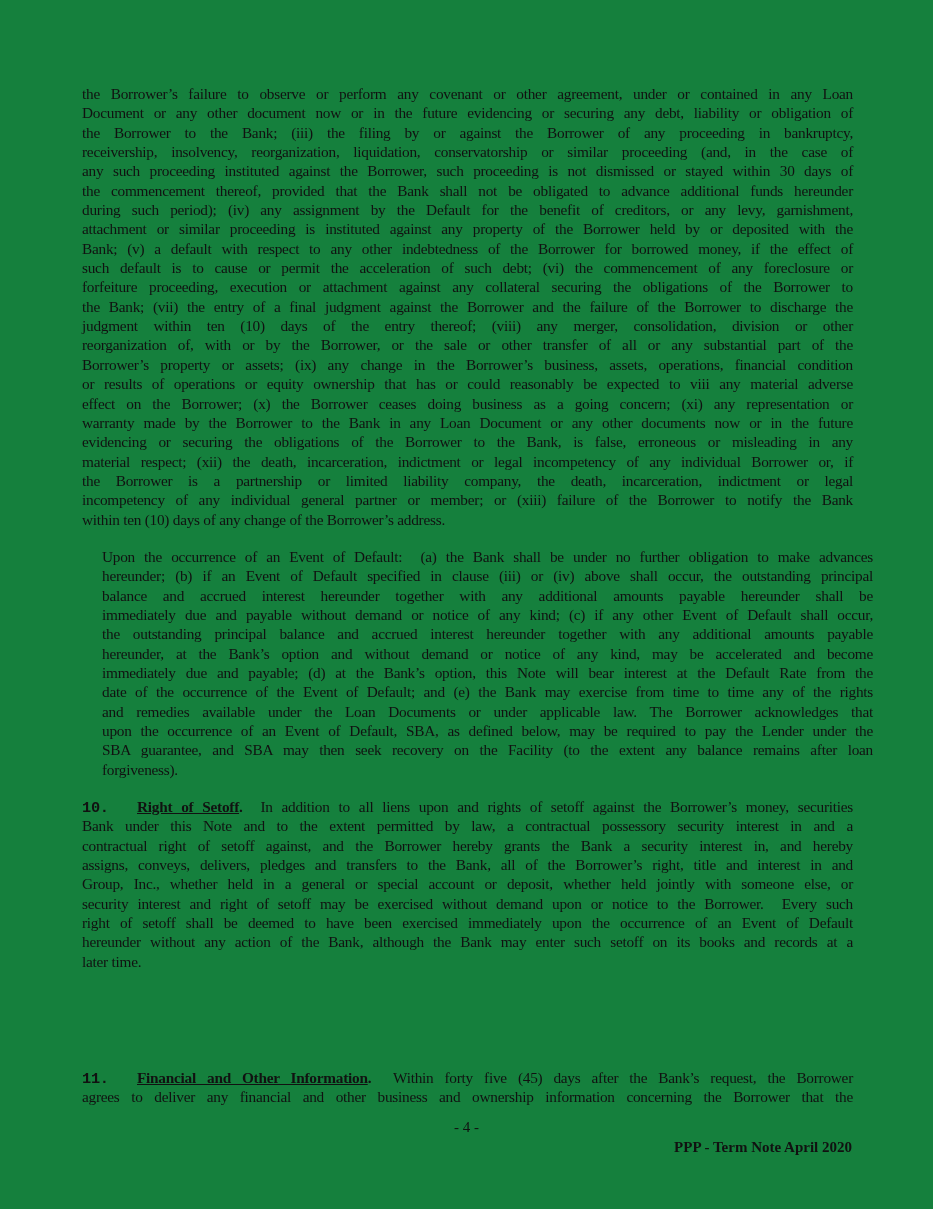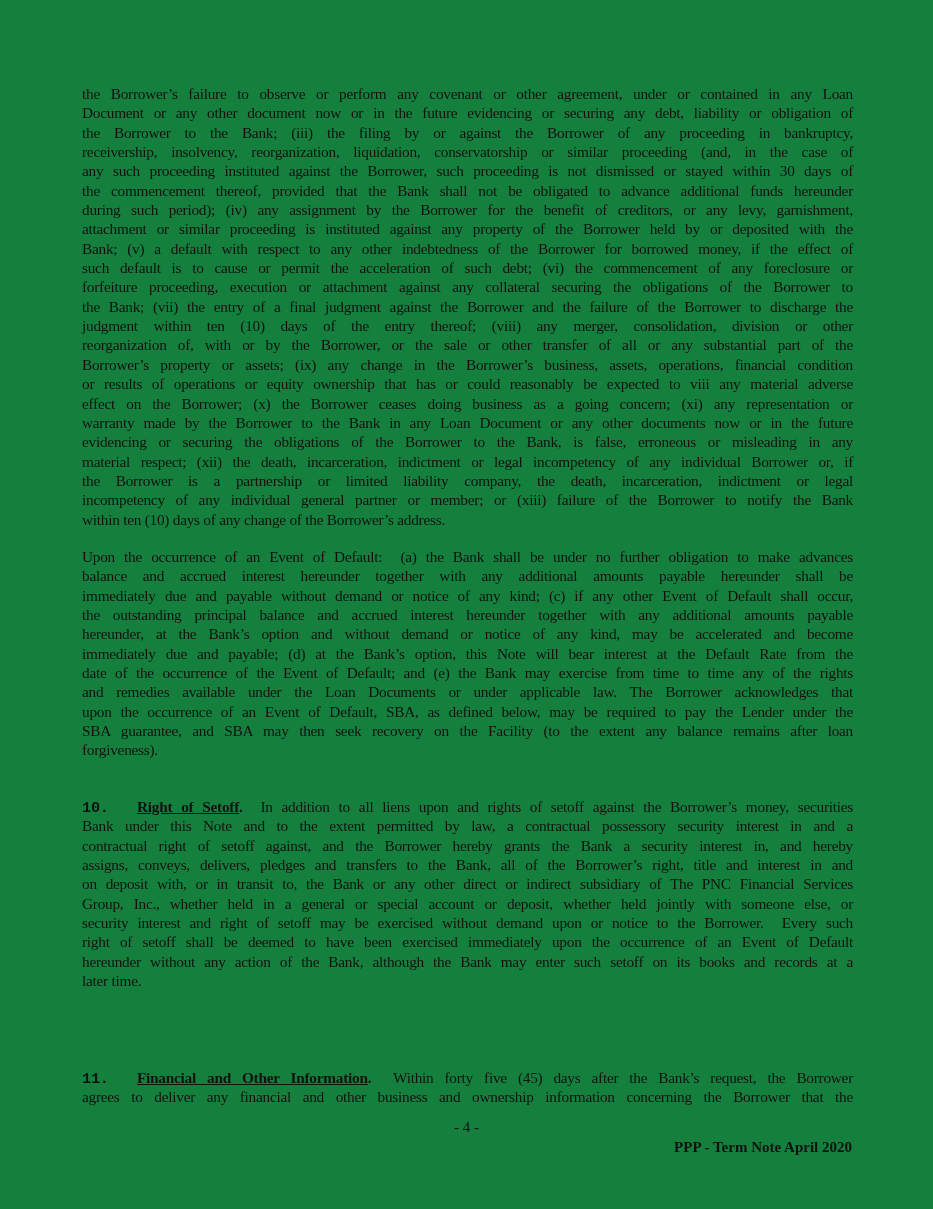--- a/index.html
+++ b/index.html
@@ -19,61 +19,61 @@
 
 <div class="page">
 
   <div class="col" style="top:84px;">
     <div class="ln">the Borrower’s failure to observe or perform any covenant or other agreement, under or contained in any Loan</div>
     <div class="ln">Document or any other document now or in the future evidencing or securing any debt, liability or obligation of</div>
     <div class="ln">the Borrower to the Bank; (iii) the filing by or against the Borrower of any proceeding in bankruptcy,</div>
     <div class="ln">receivership, insolvency, reorganization, liquidation, conservatorship or similar proceeding (and, in the case of</div>
     <div class="ln">any such proceeding instituted against the Borrower, such proceeding is not dismissed or stayed within 30 days of</div>
     <div class="ln">the commencement thereof, provided that the Bank shall not be obligated to advance additional funds hereunder</div>
-    <div class="ln">during such period); (iv) any assignment by the Borrower for the benefit of creditors, or any levy, garnishment,</div>
+    <div class="ln">during such period); (iv) any assignment by the Default for the benefit of creditors, or any levy, garnishment,</div>
     <div class="ln">attachment or similar proceeding is instituted against any property of the Borrower held by or deposited with the</div>
     <div class="ln">Bank; (v) a default with respect to any other indebtedness of the Borrower for borrowed money, if the effect of</div>
     <div class="ln">such default is to cause or permit the acceleration of such debt; (vi) the commencement of any foreclosure or</div>
     <div class="ln">forfeiture proceeding, execution or attachment against any collateral securing the obligations of the Borrower to</div>
     <div class="ln">the Bank; (vii) the entry of a final judgment against the Borrower and the failure of the Borrower to discharge the</div>
     <div class="ln">judgment within ten (10) days of the entry thereof; (viii) any merger, consolidation, division or other</div>
     <div class="ln">reorganization of, with or by the Borrower, or the sale or other transfer of all or any substantial part of the</div>
     <div class="ln">Borrower’s property or assets; (ix) any change in the Borrower’s business, assets, operations, financial condition</div>
     <div class="ln">or results of operations or equity ownership that has or could reasonably be expected to viii any material adverse</div>
     <div class="ln">effect on the Borrower; (x) the Borrower ceases doing business as a going concern; (xi) any representation or</div>
     <div class="ln">warranty made by the Borrower to the Bank in any Loan Document or any other documents now or in the future</div>
     <div class="ln">evidencing or securing the obligations of the Borrower to the Bank, is false, erroneous or misleading in any</div>
     <div class="ln">material respect; (xii) the death, incarceration, indictment or legal incompetency of any individual Borrower or, if</div>
     <div class="ln">the Borrower is a partnership or limited liability company, the death, incarceration, indictment or legal</div>
     <div class="ln">incompetency of any individual general partner or member; or (xiii) failure of the Borrower to notify the Bank</div>
     <div class="ln last">within ten (10) days of any change of the Borrower’s address.</div>
   </div>
 
-  <div class="col" style="top:547px;">
+  <div class="col" style="top:547px;margin-left:20px;">
     <div class="ln" style="white-space:pre;">Upon the occurrence of an Event of Default:  (a) the Bank shall be under no further obligation to make advances</div>
+    <div class="ln">hereunder; (b) if an Event of Default specified in clause (iii) or (iv) above shall occur, the outstanding principal</div>
     <div class="ln">balance and accrued interest hereunder together with any additional amounts payable hereunder shall be</div>
     <div class="ln">immediately due and payable without demand or notice of any kind; (c) if any other Event of Default shall occur,</div>
     <div class="ln">the outstanding principal balance and accrued interest hereunder together with any additional amounts payable</div>
     <div class="ln">hereunder, at the Bank’s option and without demand or notice of any kind, may be accelerated and become</div>
     <div class="ln">immediately due and payable; (d) at the Bank’s option, this Note will bear interest at the Default Rate from the</div>
     <div class="ln">date of the occurrence of the Event of Default; and (e) the Bank may exercise from time to time any of the rights</div>
     <div class="ln">and remedies available under the Loan Documents or under applicable law.   The Borrower acknowledges that</div>
     <div class="ln">upon the occurrence of an Event of Default, SBA, as defined below,  may be required to pay the Lender under the</div>
     <div class="ln">SBA guarantee, and SBA may then seek recovery on the Facility (to the extent any balance remains after loan</div>
     <div class="ln last">forgiveness).</div>
   </div>
 
   <div class="col" style="top:797px;">
     <div class="ln">
       <span class="num">10.</span><span class="heading">Right of Setoff</span><span class="headdot">.</span><span style="white-space:pre;">  In addition to all liens upon and rights of setoff against the Borrower’s money, securities</span>
     </div>
     <div class="ln">Bank under this Note and to the extent permitted by law, a contractual possessory security interest in and a</div>
     <div class="ln">contractual right of setoff against, and the Borrower hereby grants the Bank a security interest in, and hereby</div>
     <div class="ln">assigns, conveys, delivers, pledges and transfers to the Bank, all of the Borrower’s right, title and interest in and</div>
-    <div class="ln">on deposit with, or in transit to, the Bank or any other direct or indirect subsidiary of The PNC Financial Services</div>
     <div class="ln">Group, Inc., whether held in a general or special account or deposit, whether held jointly with someone else, or</div>
     <div class="ln" style="white-space:pre;">security interest and right of setoff may be exercised without demand upon or notice to the Borrower.  Every such</div>
     <div class="ln">right of setoff shall be deemed to have been exercised immediately upon the occurrence of an Event of Default</div>
     <div class="ln">hereunder without any action of the Bank, although the Bank may enter such setoff on its books and records at a</div>
     <div class="ln last">later time.</div>
   </div>
 
   <div class="col" style="top:1068px;">
     <div class="ln">
       <span class="num">11.</span><span class="heading">Financial and Other Information</span><span class="headdot">.</span><span style="white-space:pre;">  Within forty five (45) days after the Bank’s request, the Borrower</span>

